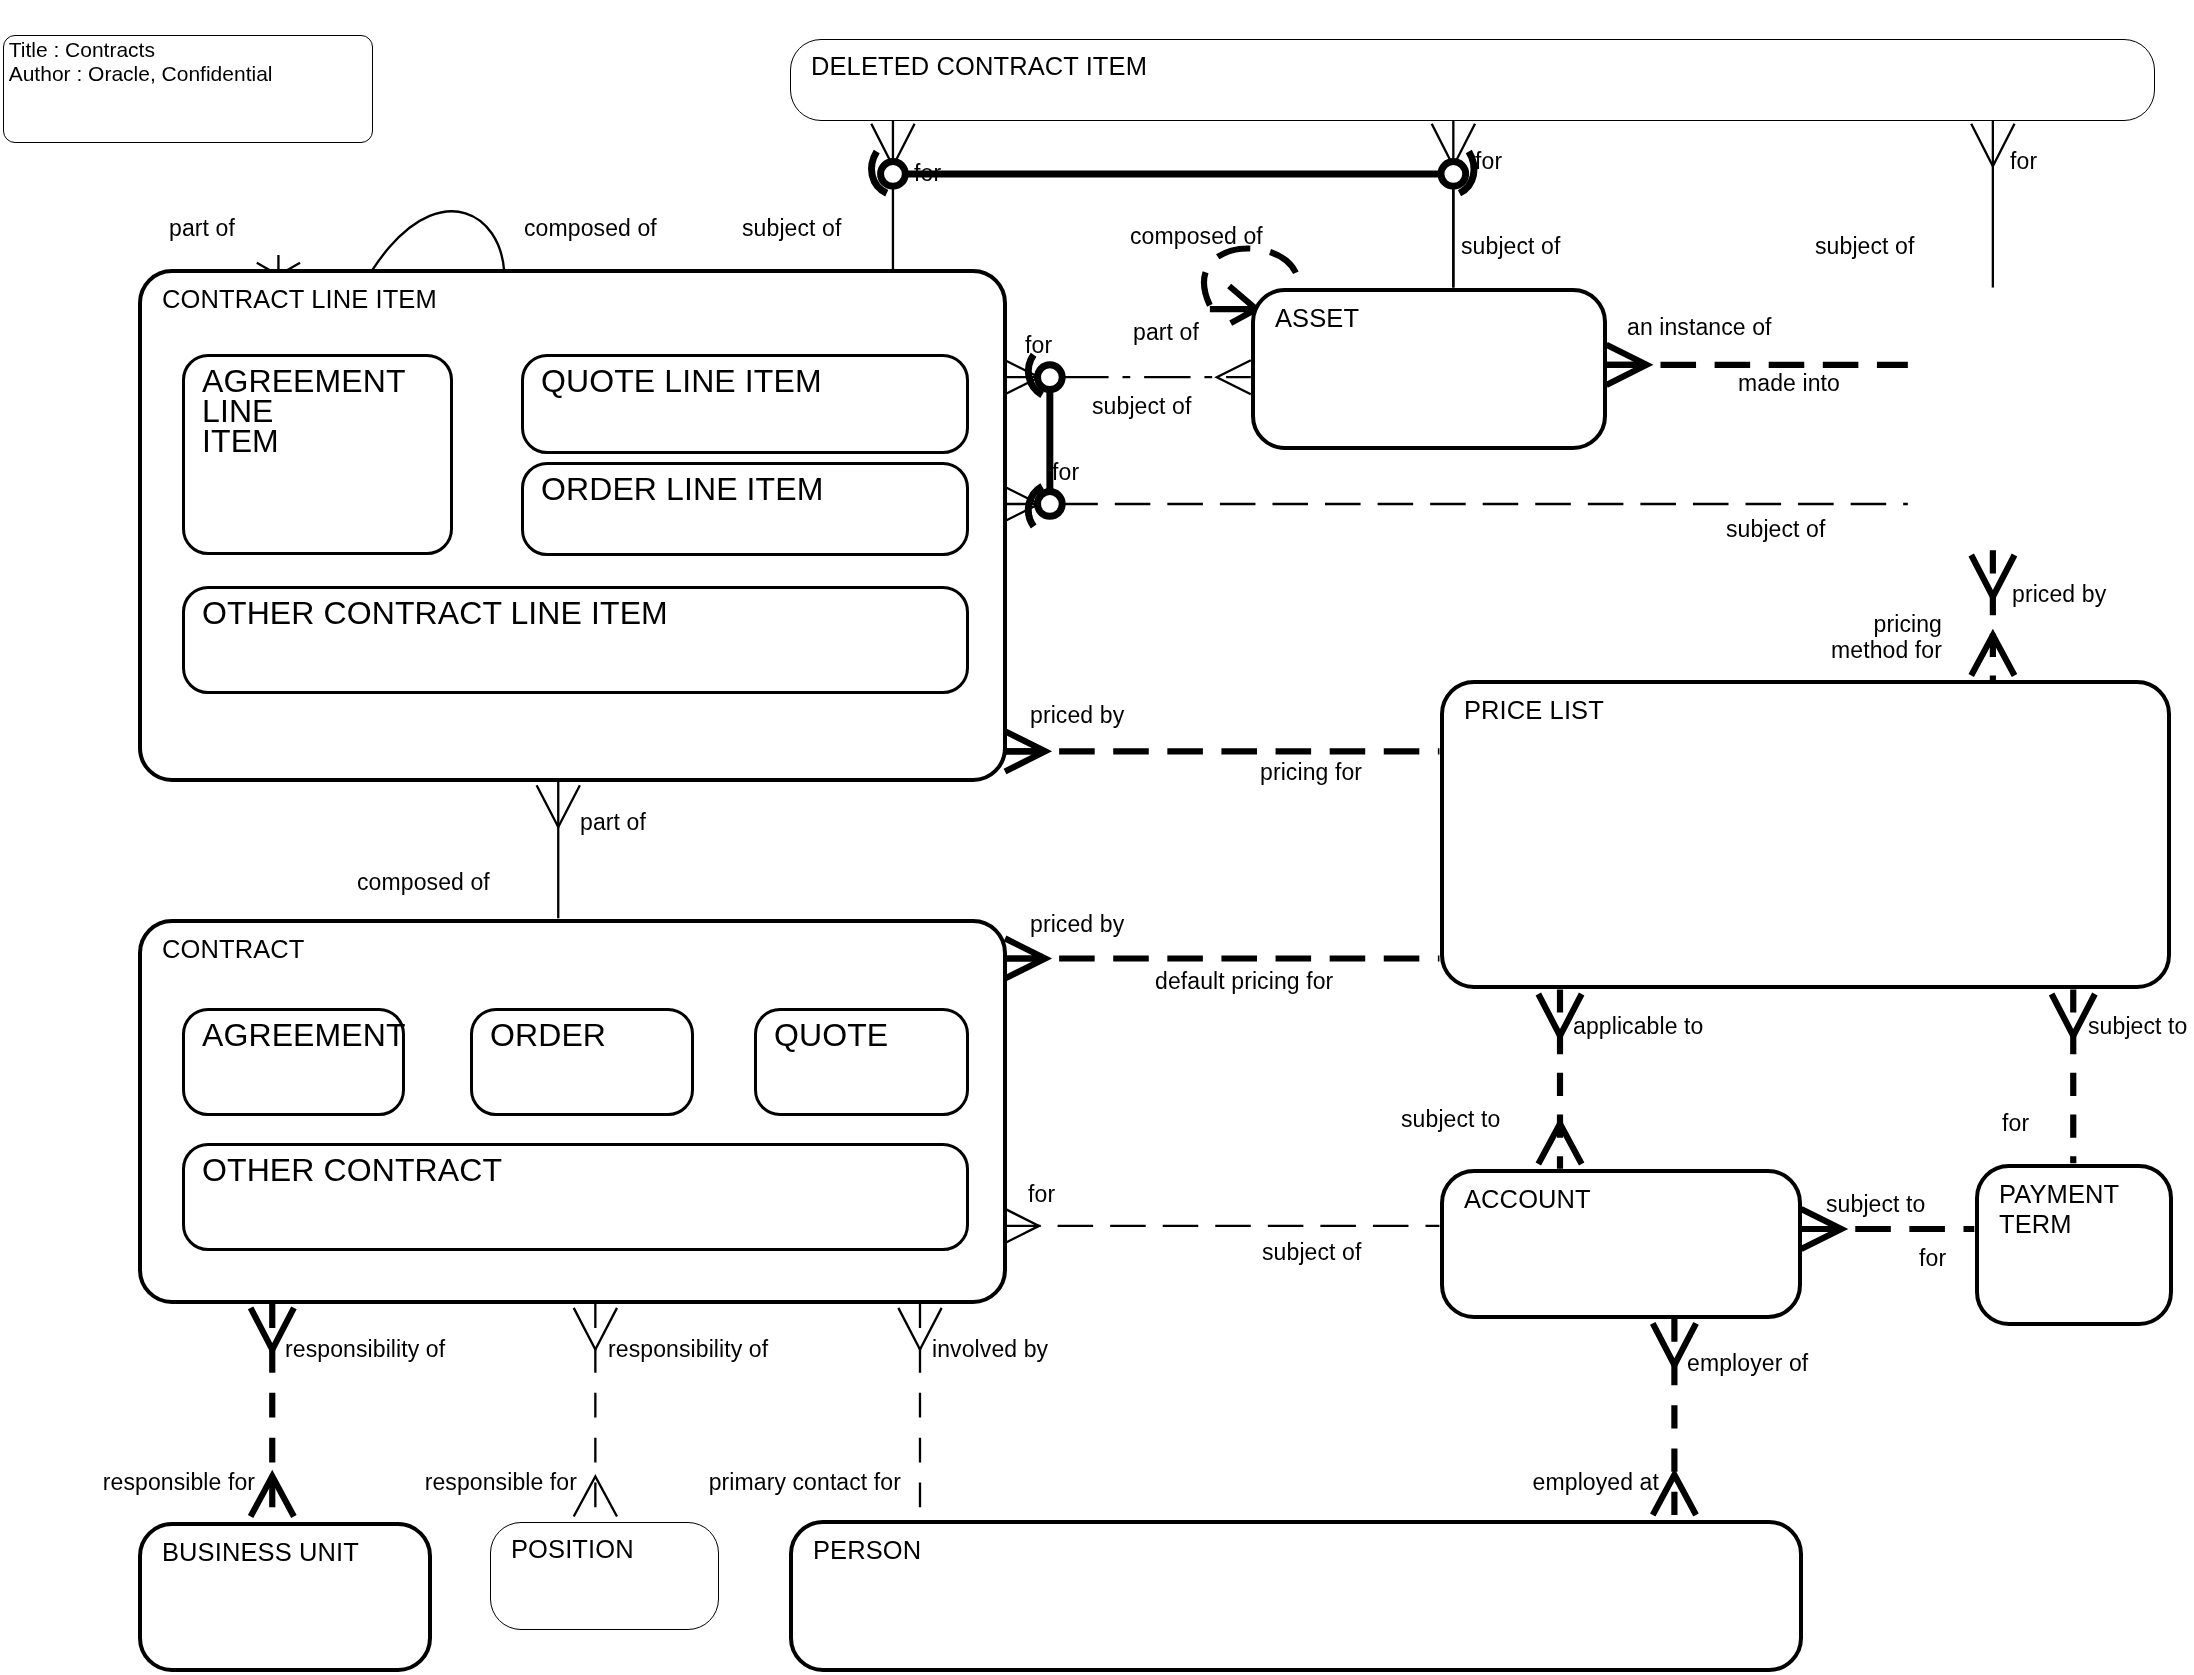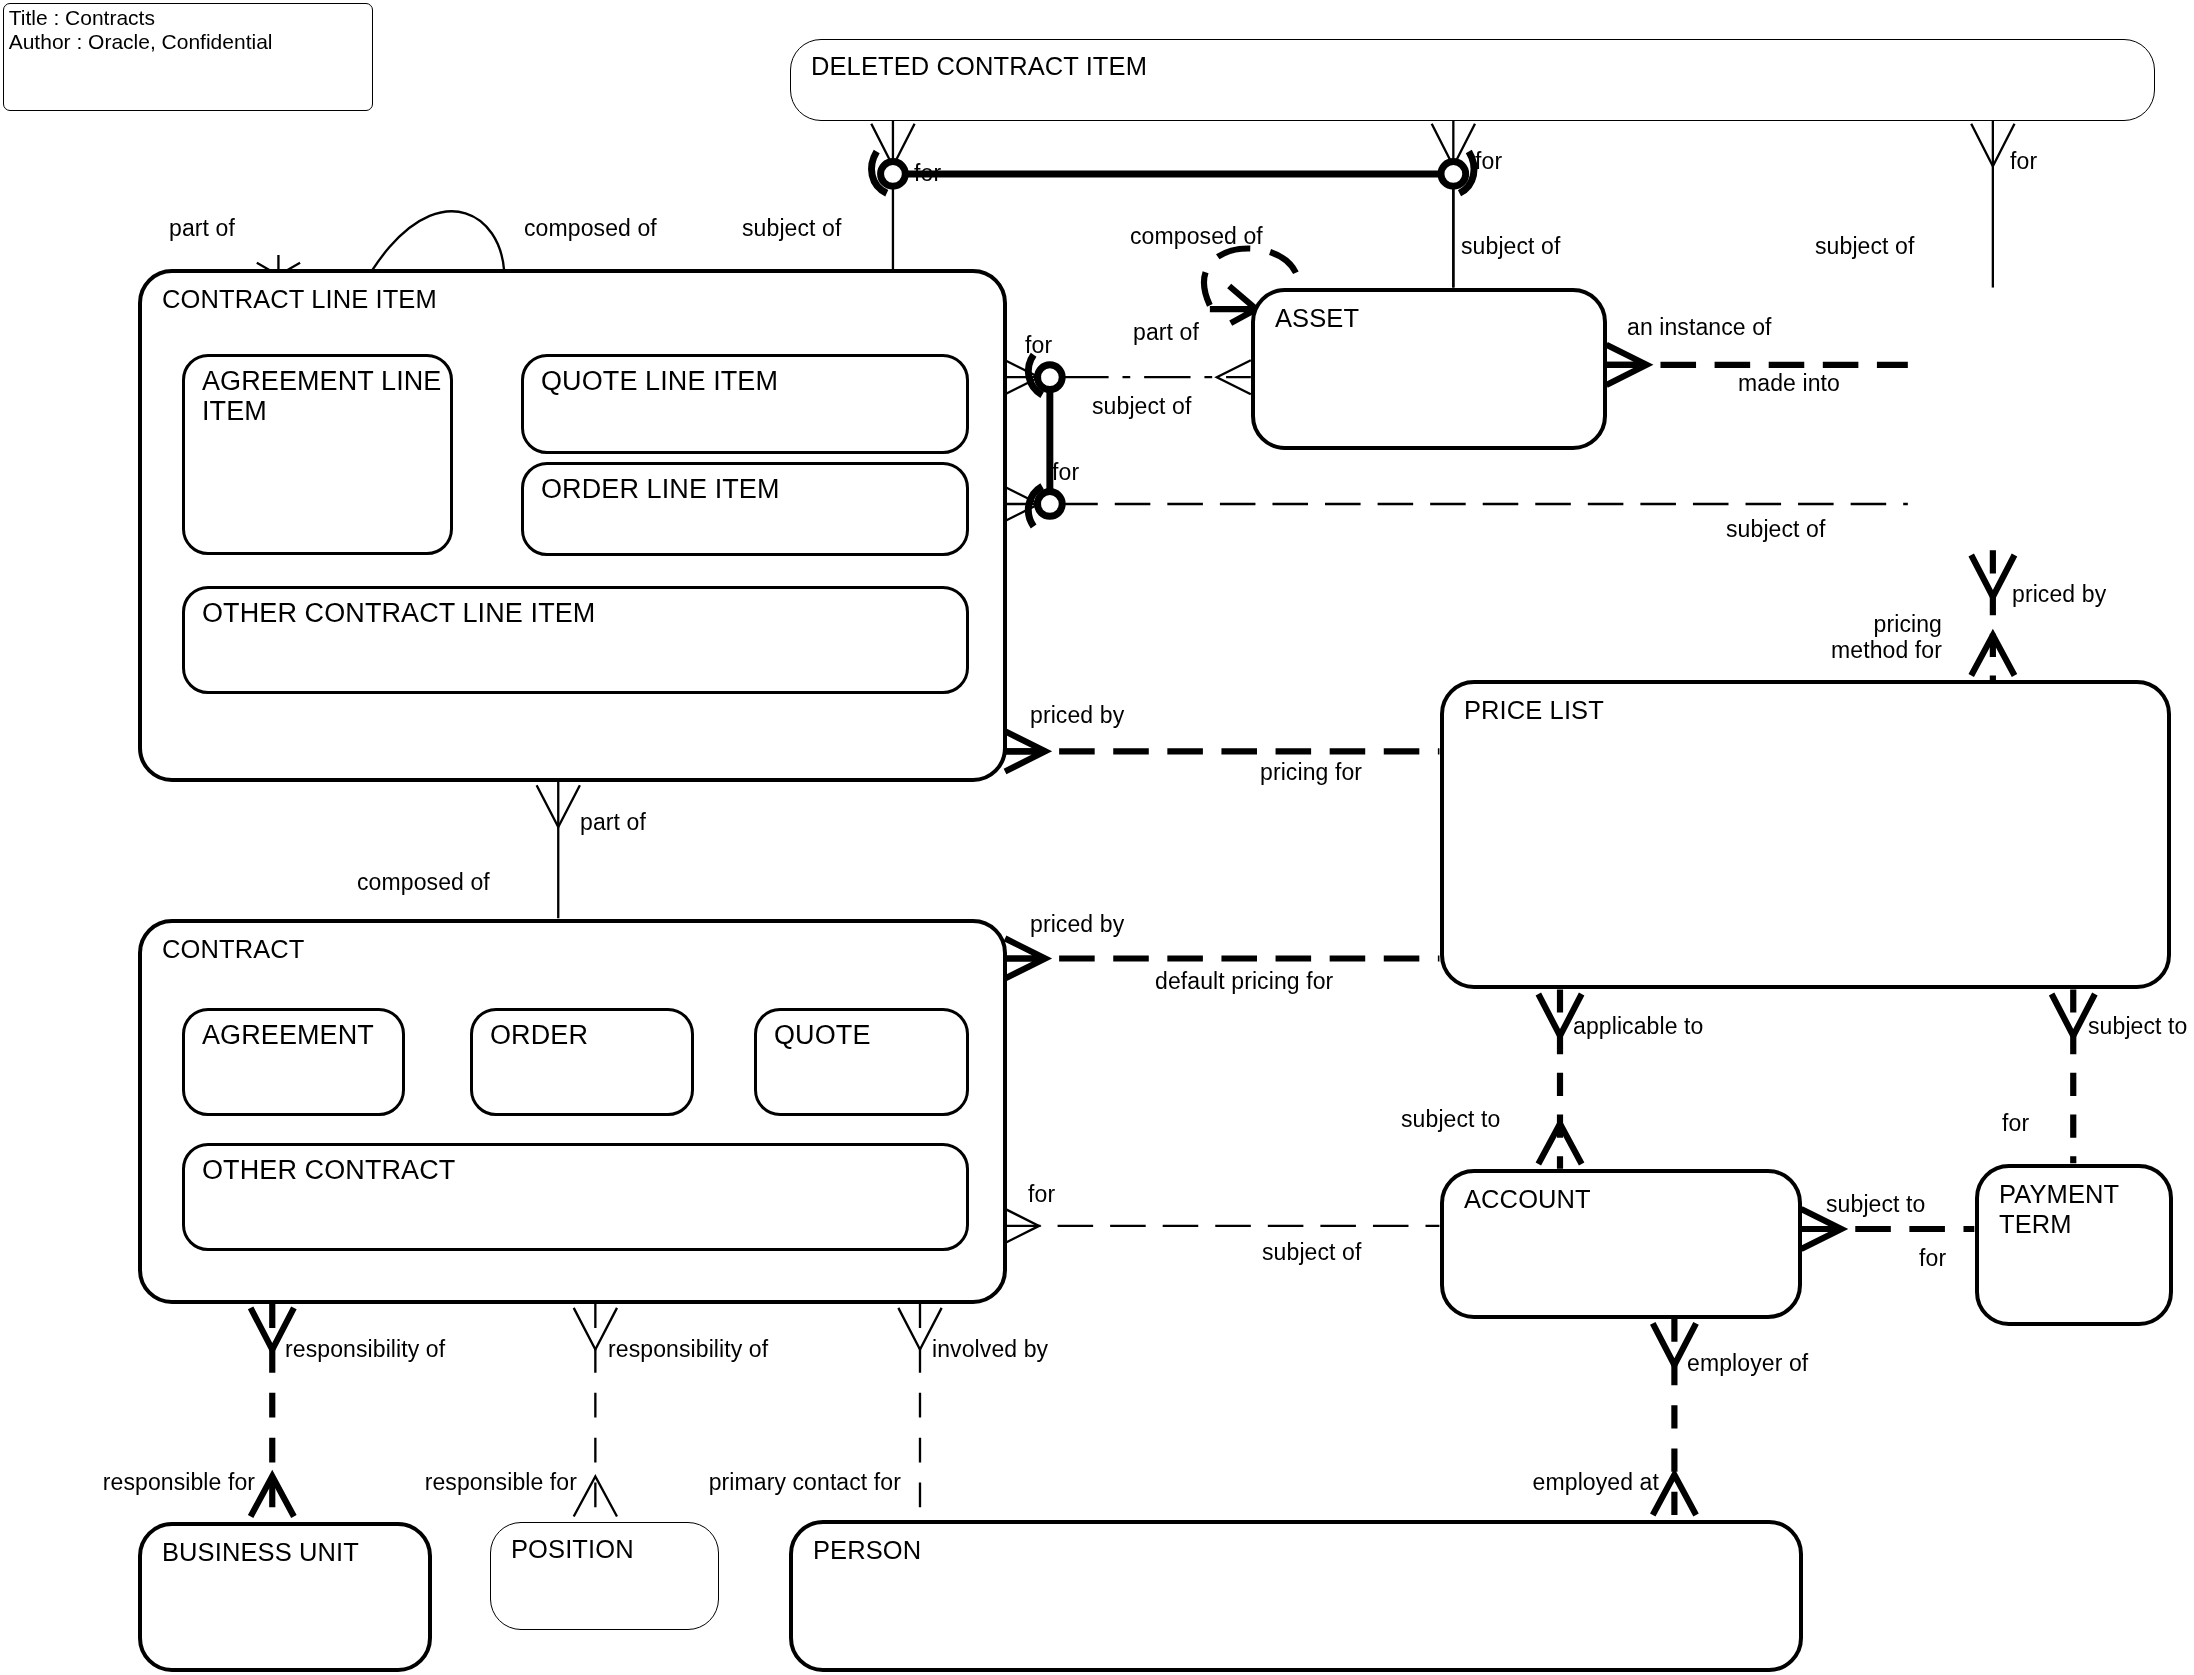--- a/index.html
+++ b/index.html
@@ -30,28 +30,29 @@
   }
   .sub{
     position:absolute;
     box-sizing:border-box;
     background:#ffffff;
     border:3.9px solid #000;
     border-radius:26px;
   }
   .sub .ttl{
     position:absolute;left:17px;top:9.3px;
-    font-size:27px;line-height:30px;color:#000;white-space:pre-line;
+    font-size:32px;line-height:30px;color:#000;white-space:pre-line;
   }
   .titlebox{
     position:absolute;
     box-sizing:border-box;
     border:1.5px solid #000;
     background:#fff;
-    border-radius:7px;
+    border-radius:12px;
+    margin-top:32px;
   }
   .titlebox .l1,.titlebox .l2{
     position:absolute;left:4.6px;font-size:21px;line-height:24px;color:#000;
   }
   .titlebox .l1{top:2.3px;}
   .titlebox .l2{top:26px;}
   .lab{
     position:absolute;
     font-size:23px;
     line-height:26px;

